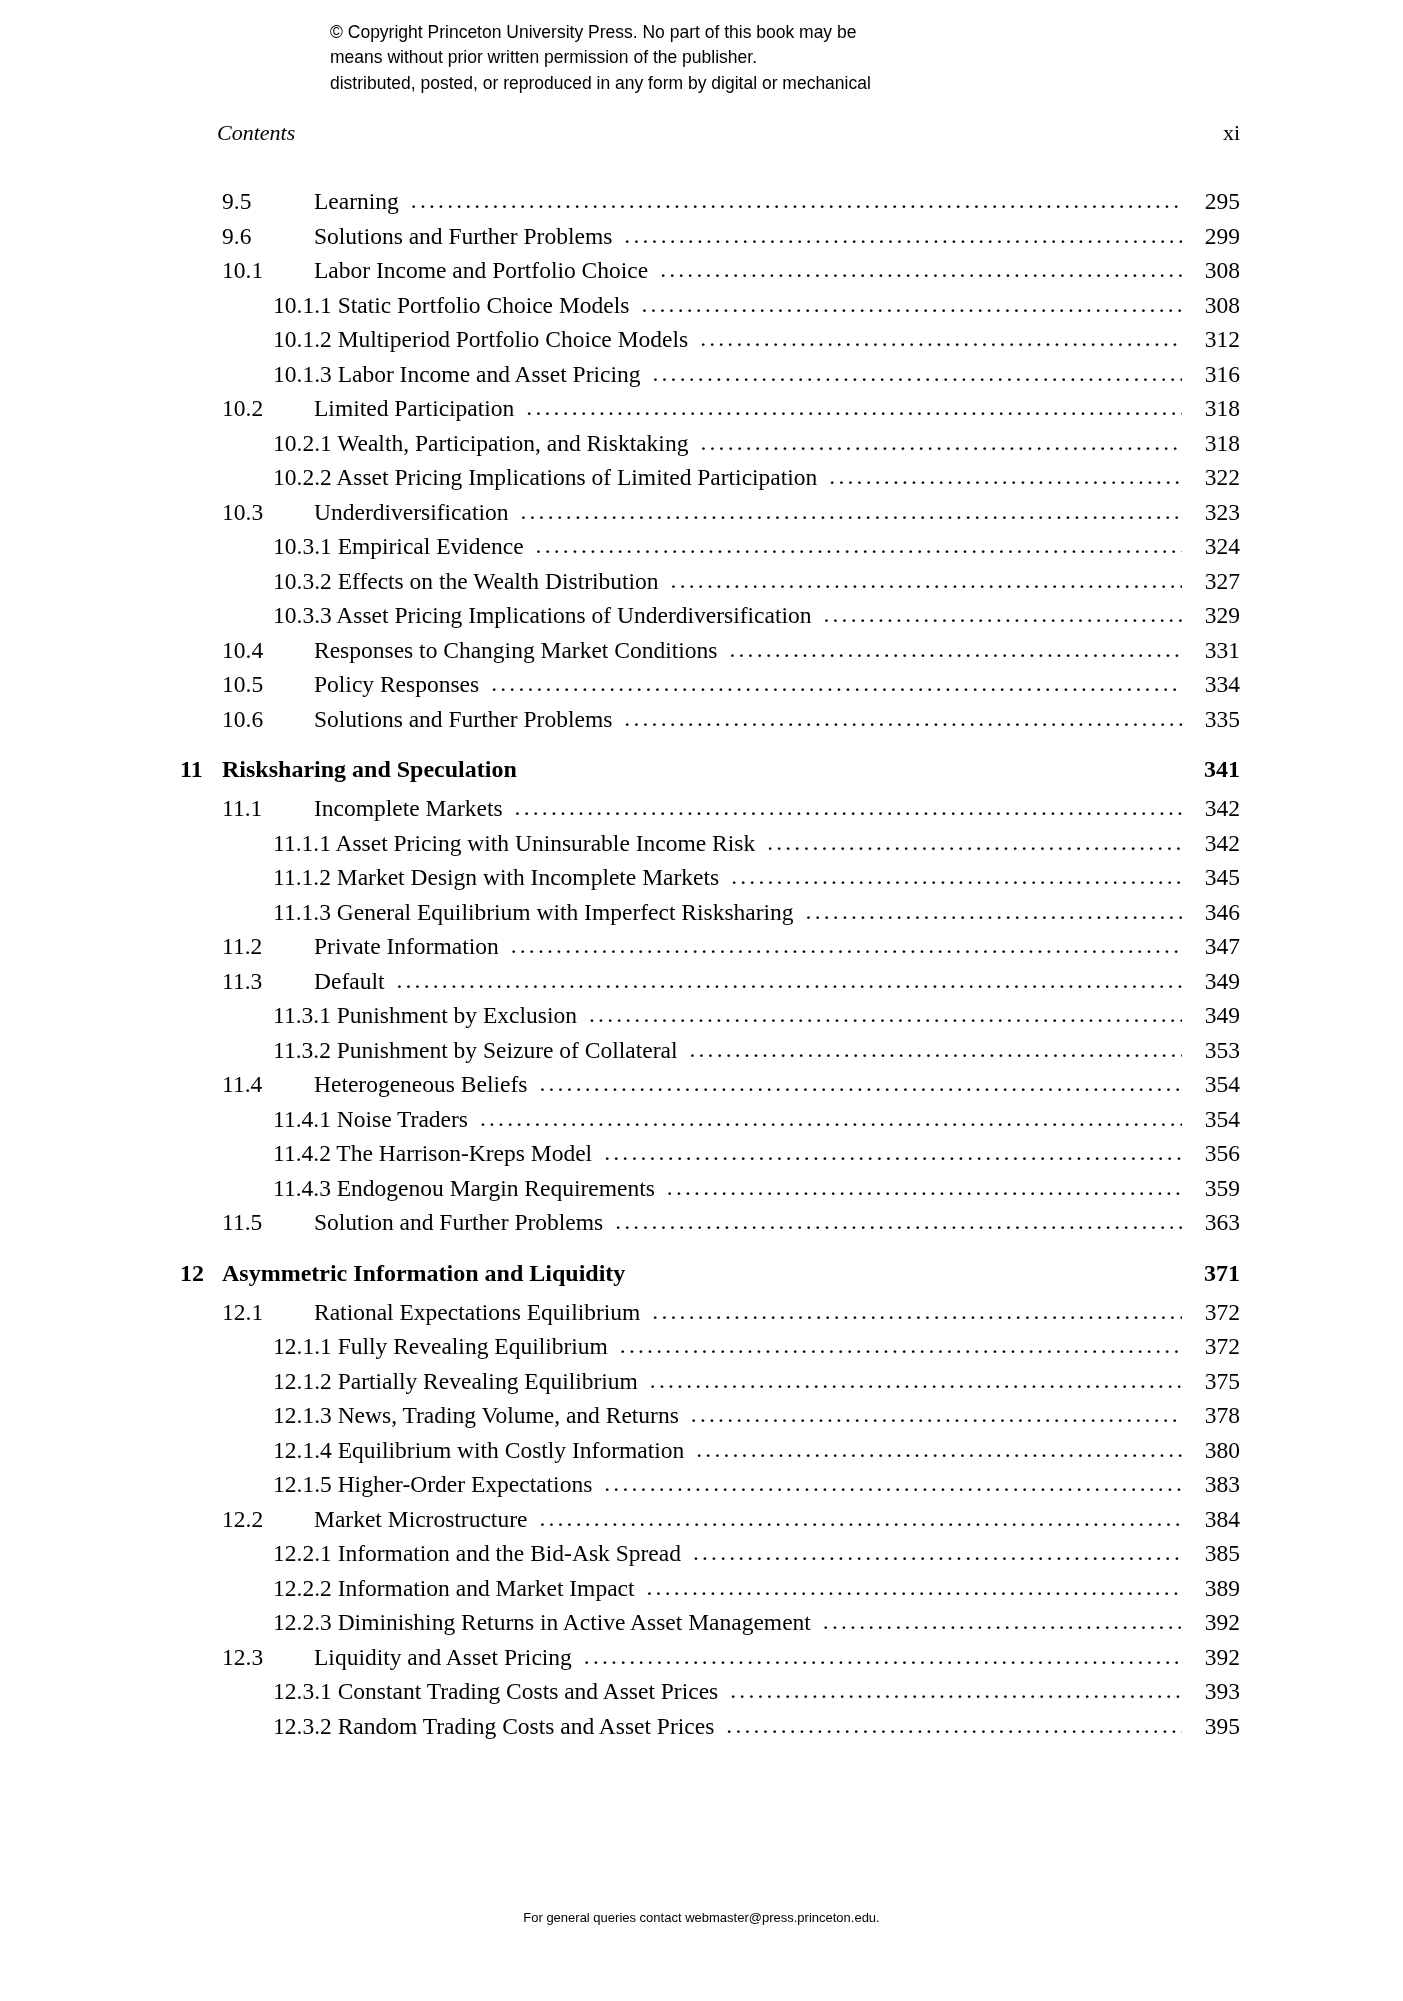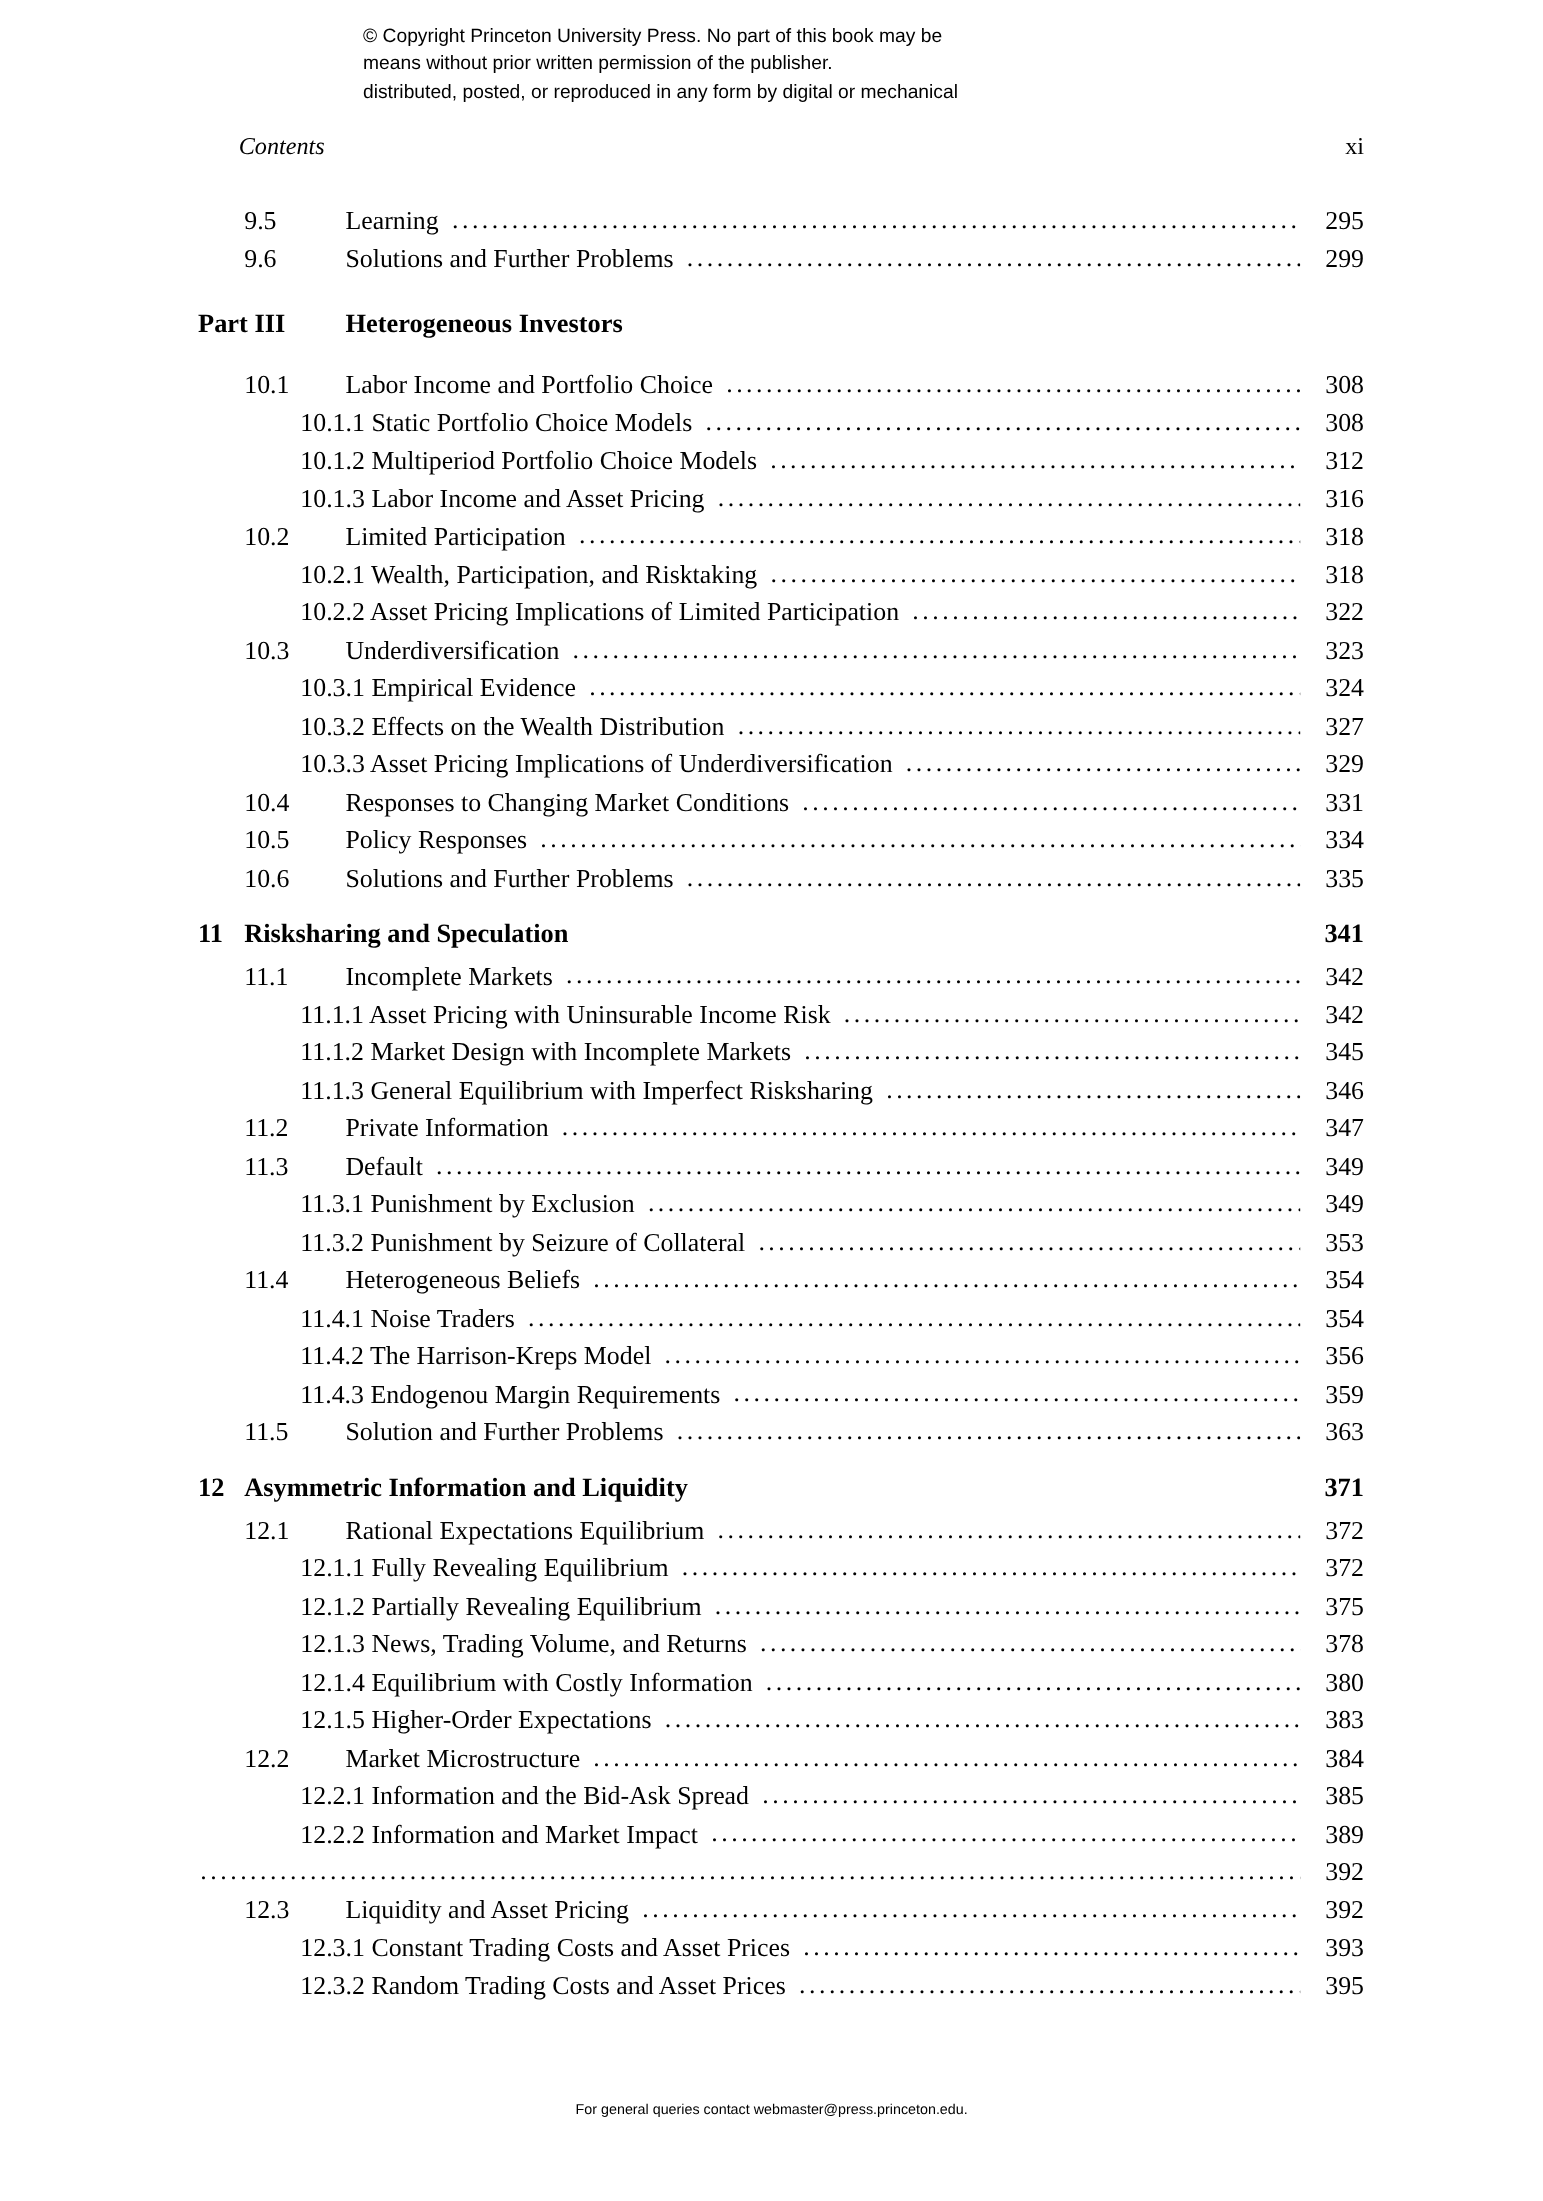--- a/index.html
+++ b/index.html
@@ -150,24 +150,20 @@
         <span class="title">Learning</span>
         <span class="dots">........................................................................................................................................................................................................</span>
         <span class="page-no">295</span>
       </div>
       <div class="row lvl-sec">
         <span class="num">9.6</span>
         <span class="title">Solutions and Further Problems</span>
         <span class="dots">........................................................................................................................................................................................................</span>
         <span class="page-no">299</span>
       </div>
-      <div class="part">
-        <div class="plabel">Part III</div>
-        <div class="ptitle">Heterogeneous Investors</div>
-      </div>
       <div class="row lvl-sec">
         <span class="num">10.1</span>
         <span class="title">Labor Income and Portfolio Choice</span>
         <span class="dots">........................................................................................................................................................................................................</span>
         <span class="page-no">308</span>
       </div>
       <div class="row lvl-sub">
         <span class="num"></span>
         <span class="title">10.1.1 Static Portfolio Choice Models</span>
         <span class="dots">........................................................................................................................................................................................................</span>
@@ -384,20 +380,21 @@
         <span class="page-no">385</span>
       </div>
       <div class="row lvl-sub">
         <span class="num"></span>
         <span class="title">12.2.2 Information and Market Impact</span>
         <span class="dots">........................................................................................................................................................................................................</span>
         <span class="page-no">389</span>
       </div>
       <div class="row lvl-sub">
         <span class="num"></span>
+        <span class="title">12.2.3 Diminishing Returns in Active Asset Management</span>
         <span class="dots">........................................................................................................................................................................................................</span>
         <span class="page-no">392</span>
       </div>
       <div class="row lvl-sec">
         <span class="num">12.3</span>
         <span class="title">Liquidity and Asset Pricing</span>
         <span class="dots">........................................................................................................................................................................................................</span>
         <span class="page-no">392</span>
       </div>
       <div class="row lvl-sub">

